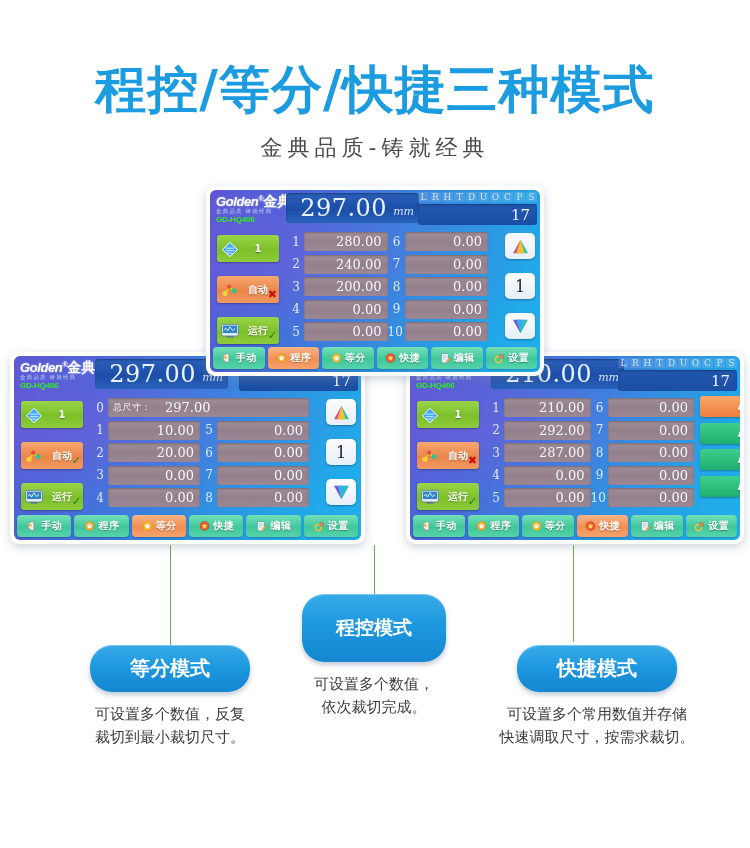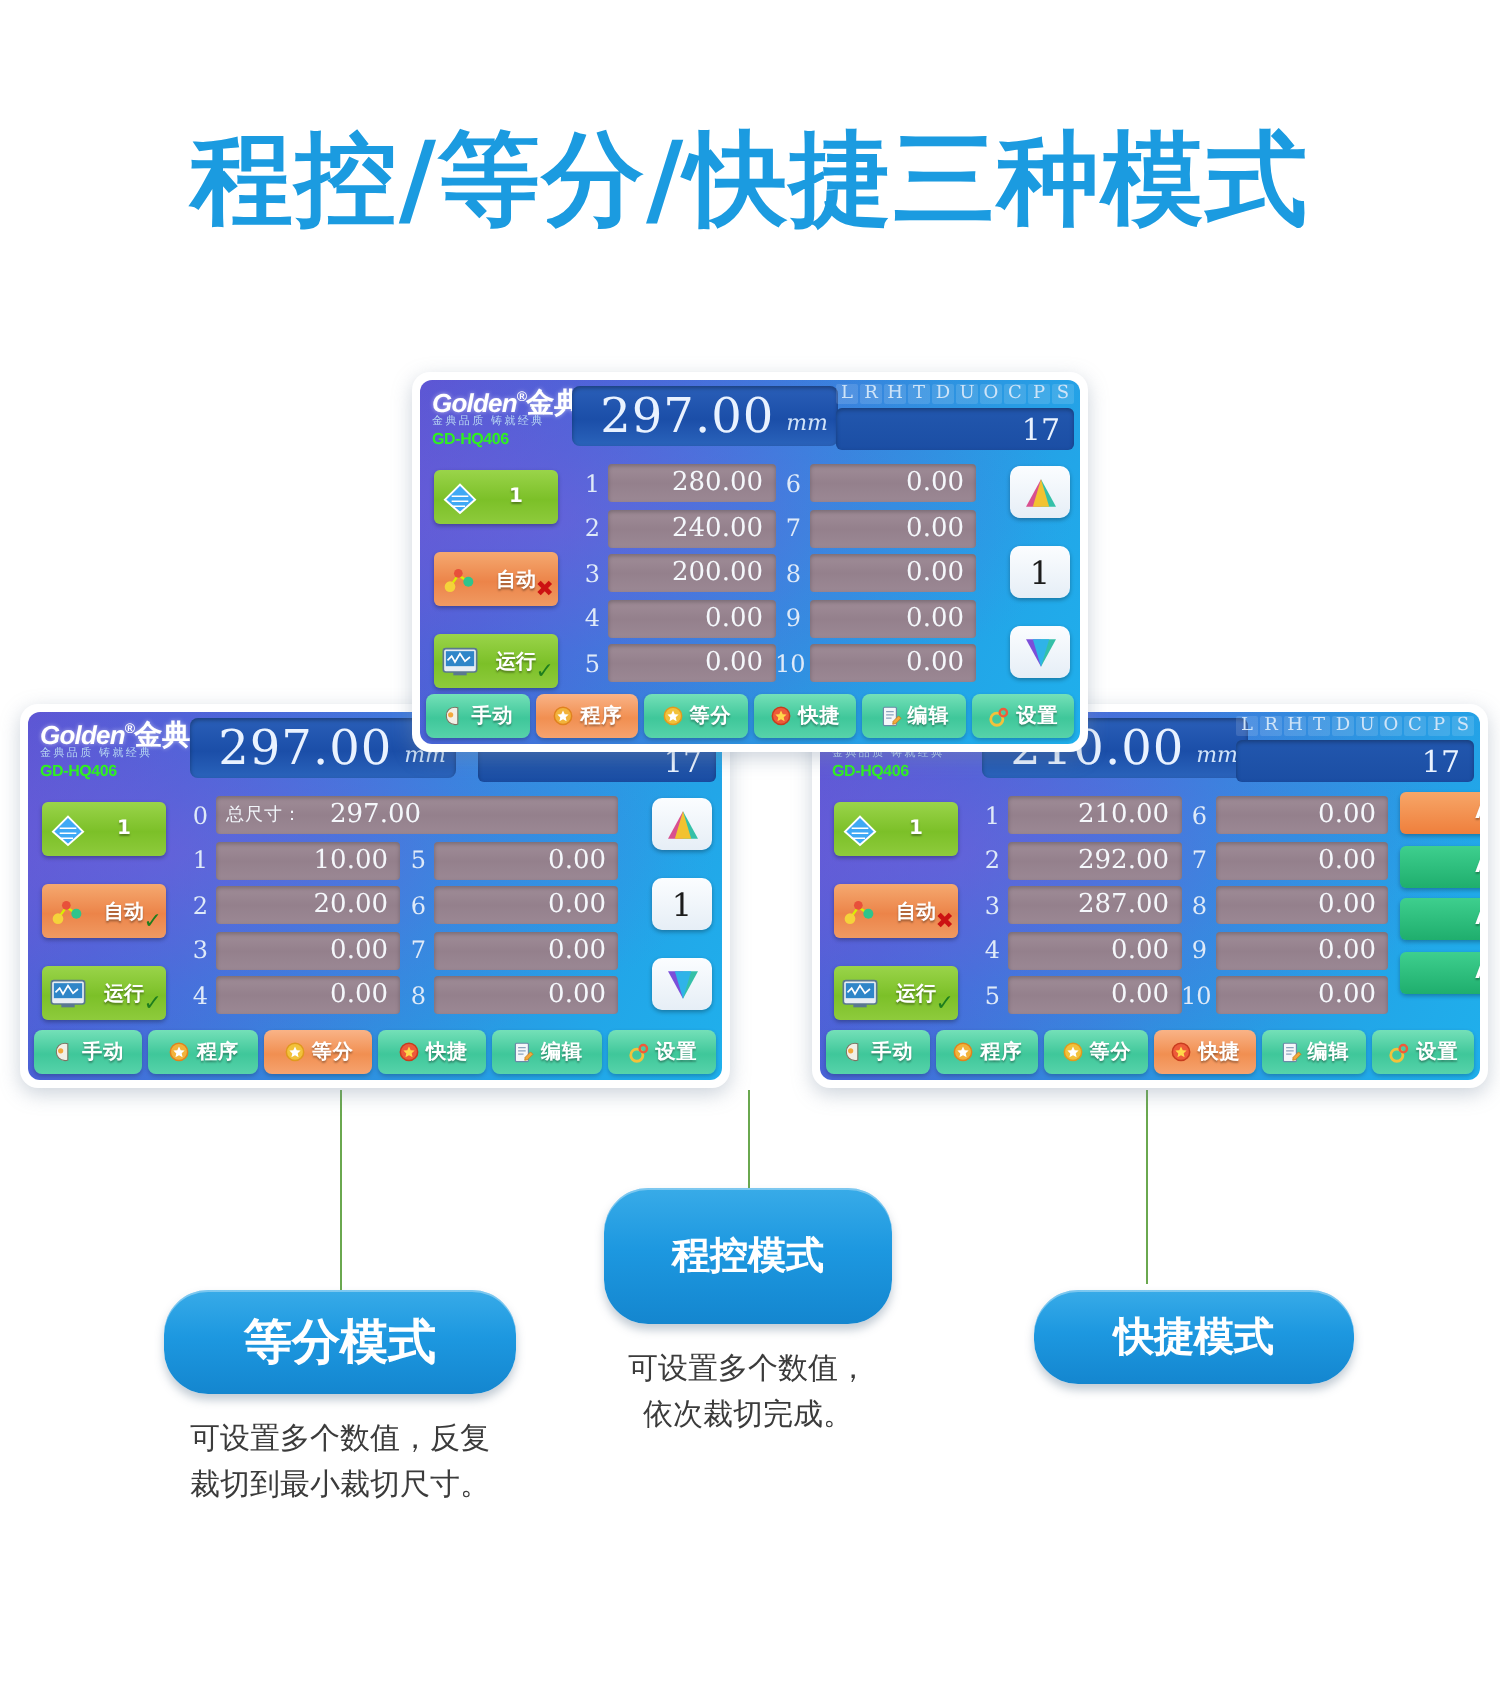--- a/index.html
+++ b/index.html
@@ -194,20 +194,21 @@
     margin-top: 11px; font-size: 15px; line-height: 1.55; color: #3b3b3b;
     font-family: "DejaVu Sans", sans-serif; white-space: pre-line;
   }
 </style>
 </head>
 <body>
 
 <div id="page">
 
   <div class="headline">程控/等分/快捷三种模式</div>
+  <div class="subhead">金典品质-铸就经典</div>
 
   <div class="connector" style="left:170px; top:545px; height:107px;"></div>
   <div class="connector" style="left:374px; top:545px; height:50px;"></div>
   <div class="connector" style="left:573px; top:545px; height:97px;"></div>
 
   <div class="device dev-left">
    <div class="device-inner">
 
     <div class="logo-wrap">
       <div class="logo-main">
@@ -768,22 +769,24 @@
    </div>
   </div>
 
   <div class="callout" style="left:274px; top:594px; width:200px;">
     <div class="pill" style="font-size:19px; padding:21px 34px;">程控模式</div>
     <div class="desc">可设置多个数值，
 依次裁切完成。</div>
   </div>
 
   <div class="callout" style="left:62px; top:645px; width:216px;">
-    <div class="pill" style="font-size:24px; padding:10px 40px;">等分模式</div>
+    <div class="pill" style="font-size:20px; padding:10px 40px;">等分模式</div>
     <div class="desc">可设置多个数值，反复
 裁切到最小裁切尺寸。</div>
   </div>
 
   <div class="callout" style="left:489px; top:645px; width:216px;">
     <div class="pill" style="font-size:20px; padding:10px 40px;">快捷模式</div>
+    <div class="desc">可设置多个常用数值并存储
+快速调取尺寸，按需求裁切。</div>
   </div>
 
 </div>
 
 </body></html>

